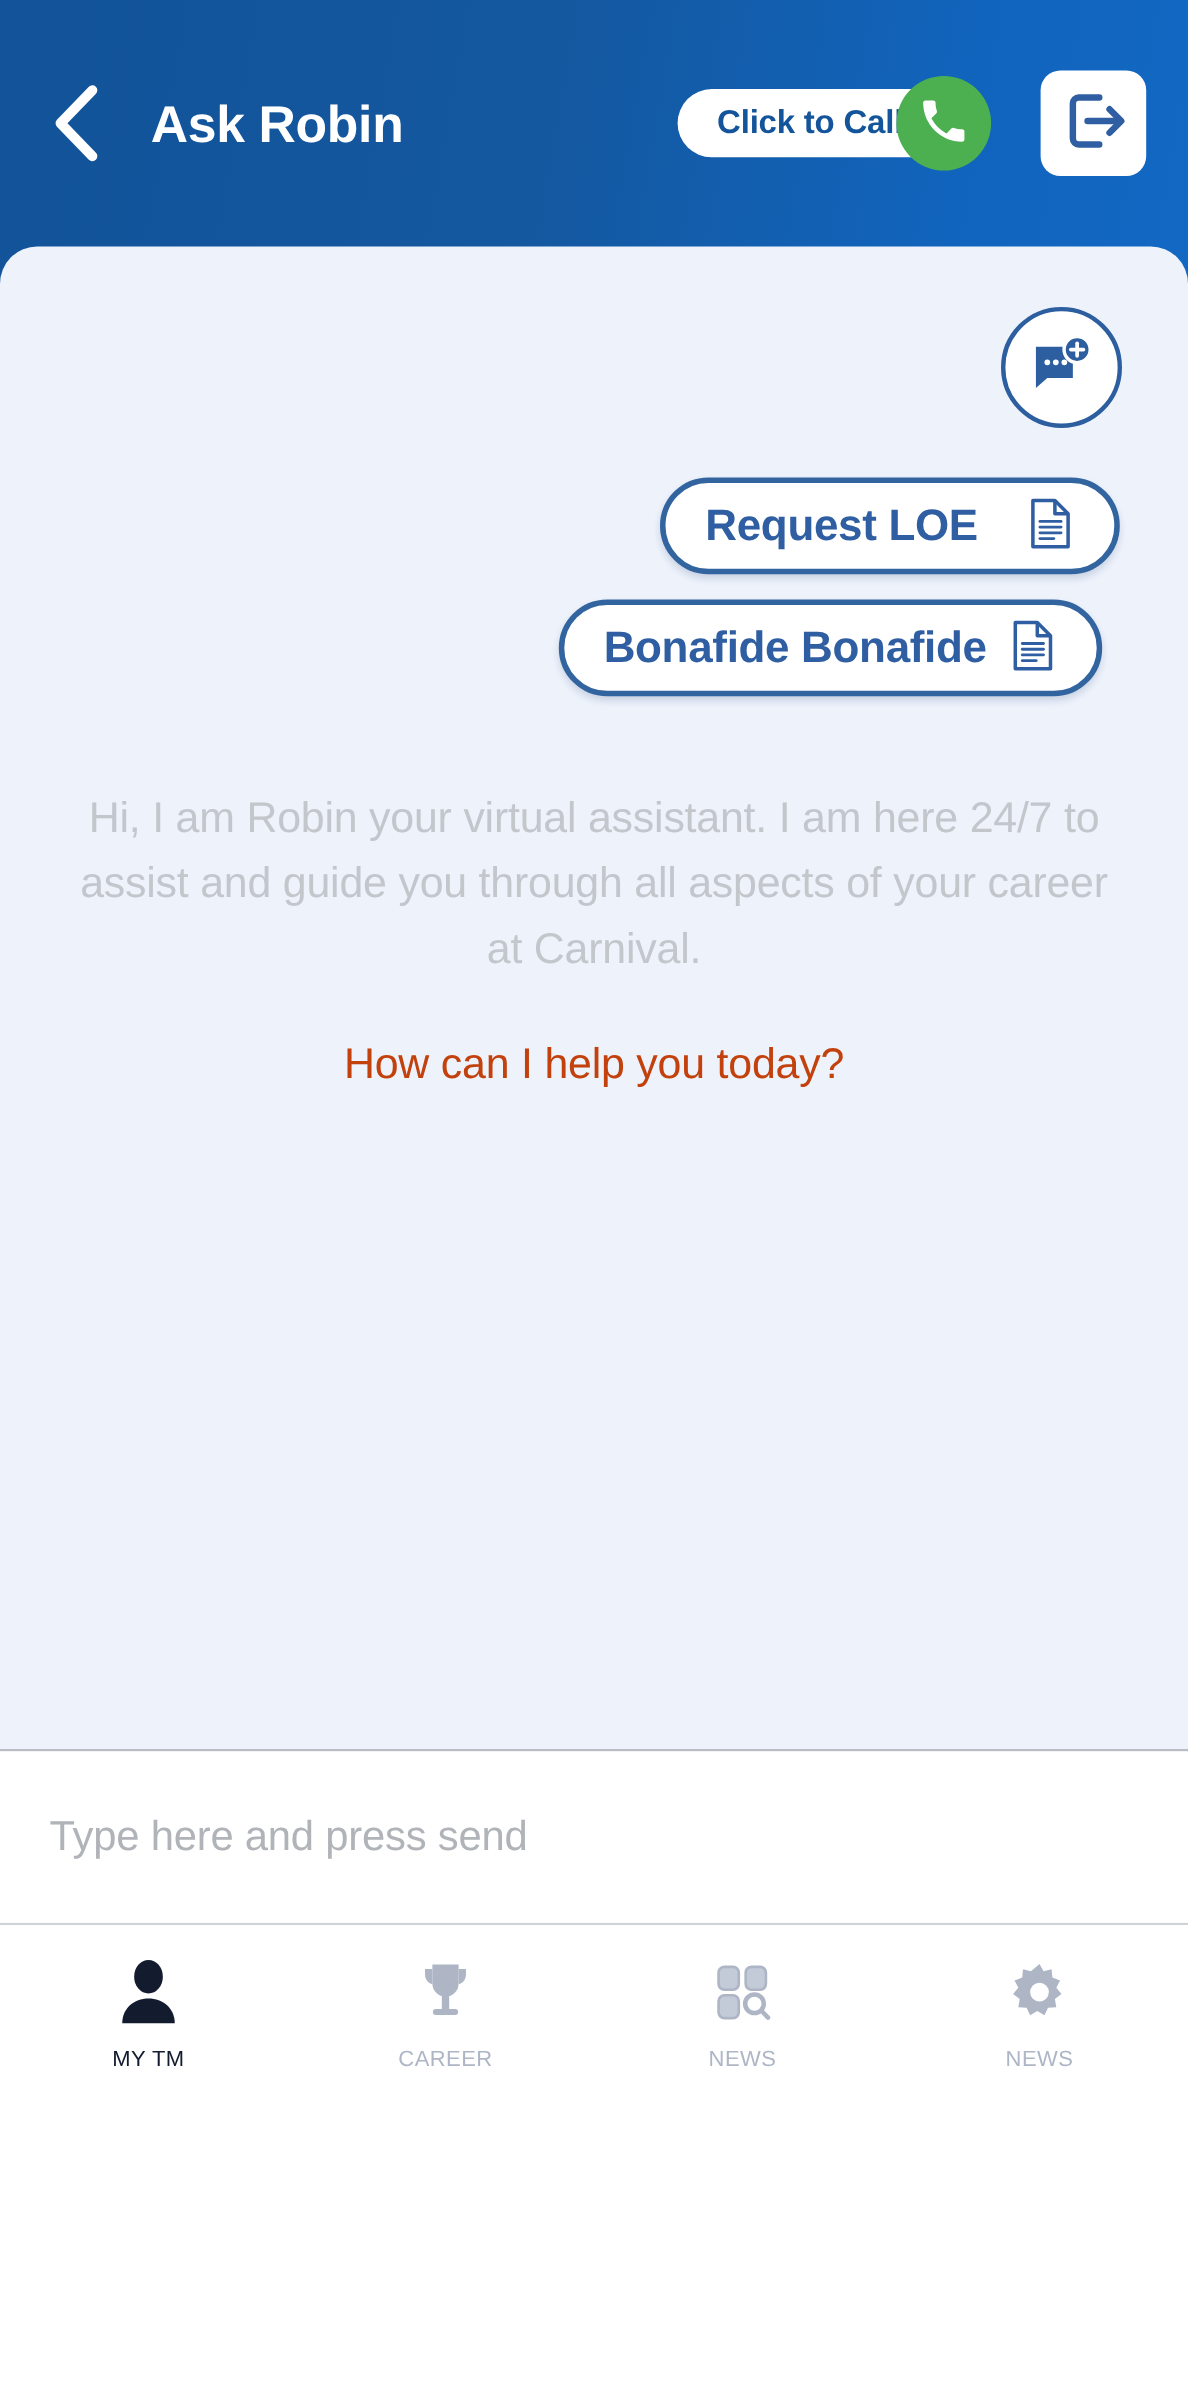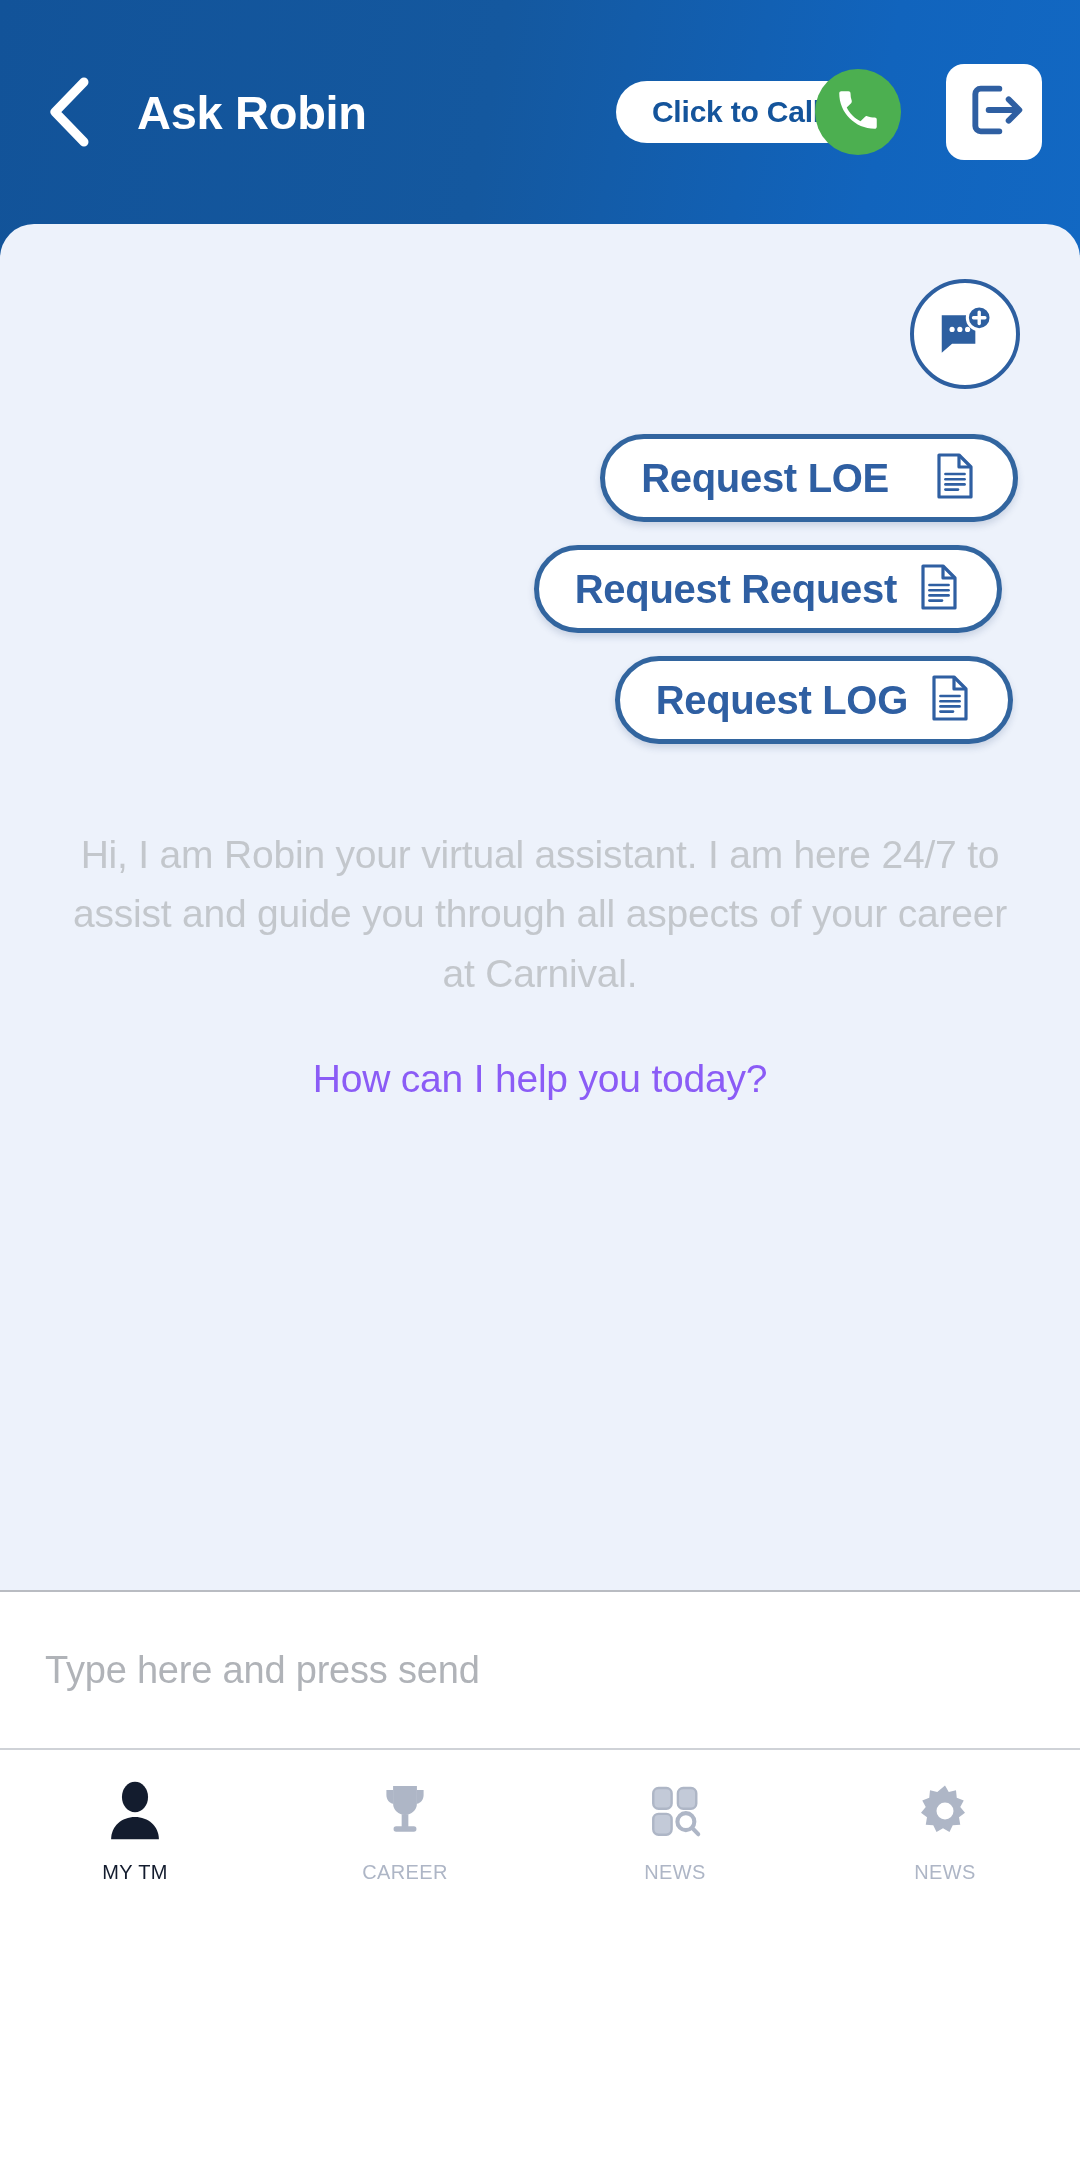--- a/index.html
+++ b/index.html
@@ -186,21 +186,21 @@
     color: #C3C7CC;
     font-size: 39px;
     line-height: 1.52;
     letter-spacing: -0.2px;
     padding: 0 10px;
   }
   .greeting-q {
     width: 100%;
     margin-top: 54px;
     text-align: center;
-    color: #8b5cf6;
+    color: #c2410c;
     font-size: 39px;
     letter-spacing: -0.2px;
   }
 
   
   .input-area {
     flex: 0 0 auto;
     height: 158px;
     background: #ffffff;
     border-top: 2px solid #B9BCC2;
@@ -323,46 +323,33 @@
               <polyline points="13,1.5 13,7.5 19,7.5" fill="none" stroke="#2F5FA2" stroke-width="1.6" stroke-linejoin="round"></polyline>
               <line x1="6.2" y1="11" x2="15.8" y2="11" stroke="#2F5FA2" stroke-width="1.3" stroke-linecap="round"></line>
               <line x1="6.2" y1="13.6" x2="15.8" y2="13.6" stroke="#2F5FA2" stroke-width="1.3" stroke-linecap="round"></line>
               <line x1="6.2" y1="16.2" x2="15.8" y2="16.2" stroke="#2F5FA2" stroke-width="1.3" stroke-linecap="round"></line>
               <line x1="6.2" y1="18.8" x2="12.5" y2="18.8" stroke="#2F5FA2" stroke-width="1.3" stroke-linecap="round"></line>
             </svg>
           </span>
         </div>
 
         <div class="action-pill pill-offset-2">
-          <span class="action-pill-label">Request Request</span>
+          <span class="action-pill-label">Bonafide Bonafide</span>
           <span>
             <svg width="44" height="48" viewBox="0 0 22 24">
               <path d="M3 1.5h10l6 6v15H3z" fill="none" stroke="#2F5FA2" stroke-width="1.6" stroke-linejoin="round"></path>
               <polyline points="13,1.5 13,7.5 19,7.5" fill="none" stroke="#2F5FA2" stroke-width="1.6" stroke-linejoin="round"></polyline>
               <line x1="6.2" y1="11" x2="15.8" y2="11" stroke="#2F5FA2" stroke-width="1.3" stroke-linecap="round"></line>
               <line x1="6.2" y1="13.6" x2="15.8" y2="13.6" stroke="#2F5FA2" stroke-width="1.3" stroke-linecap="round"></line>
               <line x1="6.2" y1="16.2" x2="15.8" y2="16.2" stroke="#2F5FA2" stroke-width="1.3" stroke-linecap="round"></line>
               <line x1="6.2" y1="18.8" x2="12.5" y2="18.8" stroke="#2F5FA2" stroke-width="1.3" stroke-linecap="round"></line>
             </svg>
           </span>
         </div>
 
-        <div class="action-pill pill-offset-3">
-          <span class="action-pill-label">Request LOG</span>
-          <span>
-            <svg width="44" height="48" viewBox="0 0 22 24">
-              <path d="M3 1.5h10l6 6v15H3z" fill="none" stroke="#2F5FA2" stroke-width="1.6" stroke-linejoin="round"></path>
-              <polyline points="13,1.5 13,7.5 19,7.5" fill="none" stroke="#2F5FA2" stroke-width="1.6" stroke-linejoin="round"></polyline>
-              <line x1="6.2" y1="11" x2="15.8" y2="11" stroke="#2F5FA2" stroke-width="1.3" stroke-linecap="round"></line>
-              <line x1="6.2" y1="13.6" x2="15.8" y2="13.6" stroke="#2F5FA2" stroke-width="1.3" stroke-linecap="round"></line>
-              <line x1="6.2" y1="16.2" x2="15.8" y2="16.2" stroke="#2F5FA2" stroke-width="1.3" stroke-linecap="round"></line>
-              <line x1="6.2" y1="18.8" x2="12.5" y2="18.8" stroke="#2F5FA2" stroke-width="1.3" stroke-linecap="round"></line>
-            </svg>
-          </span>
-        </div>
 
       </div>
 
       <div class="greeting">Hi, I am Robin your virtual assistant. I am here 24/7 to assist and guide you through all aspects of your career at Carnival.</div>
       <div class="greeting-q">How can I help you today?</div>
 
     </div>
 
     <div class="input-area">
       <input class="chat-input" type="text" placeholder="Type here and press send" style="">

